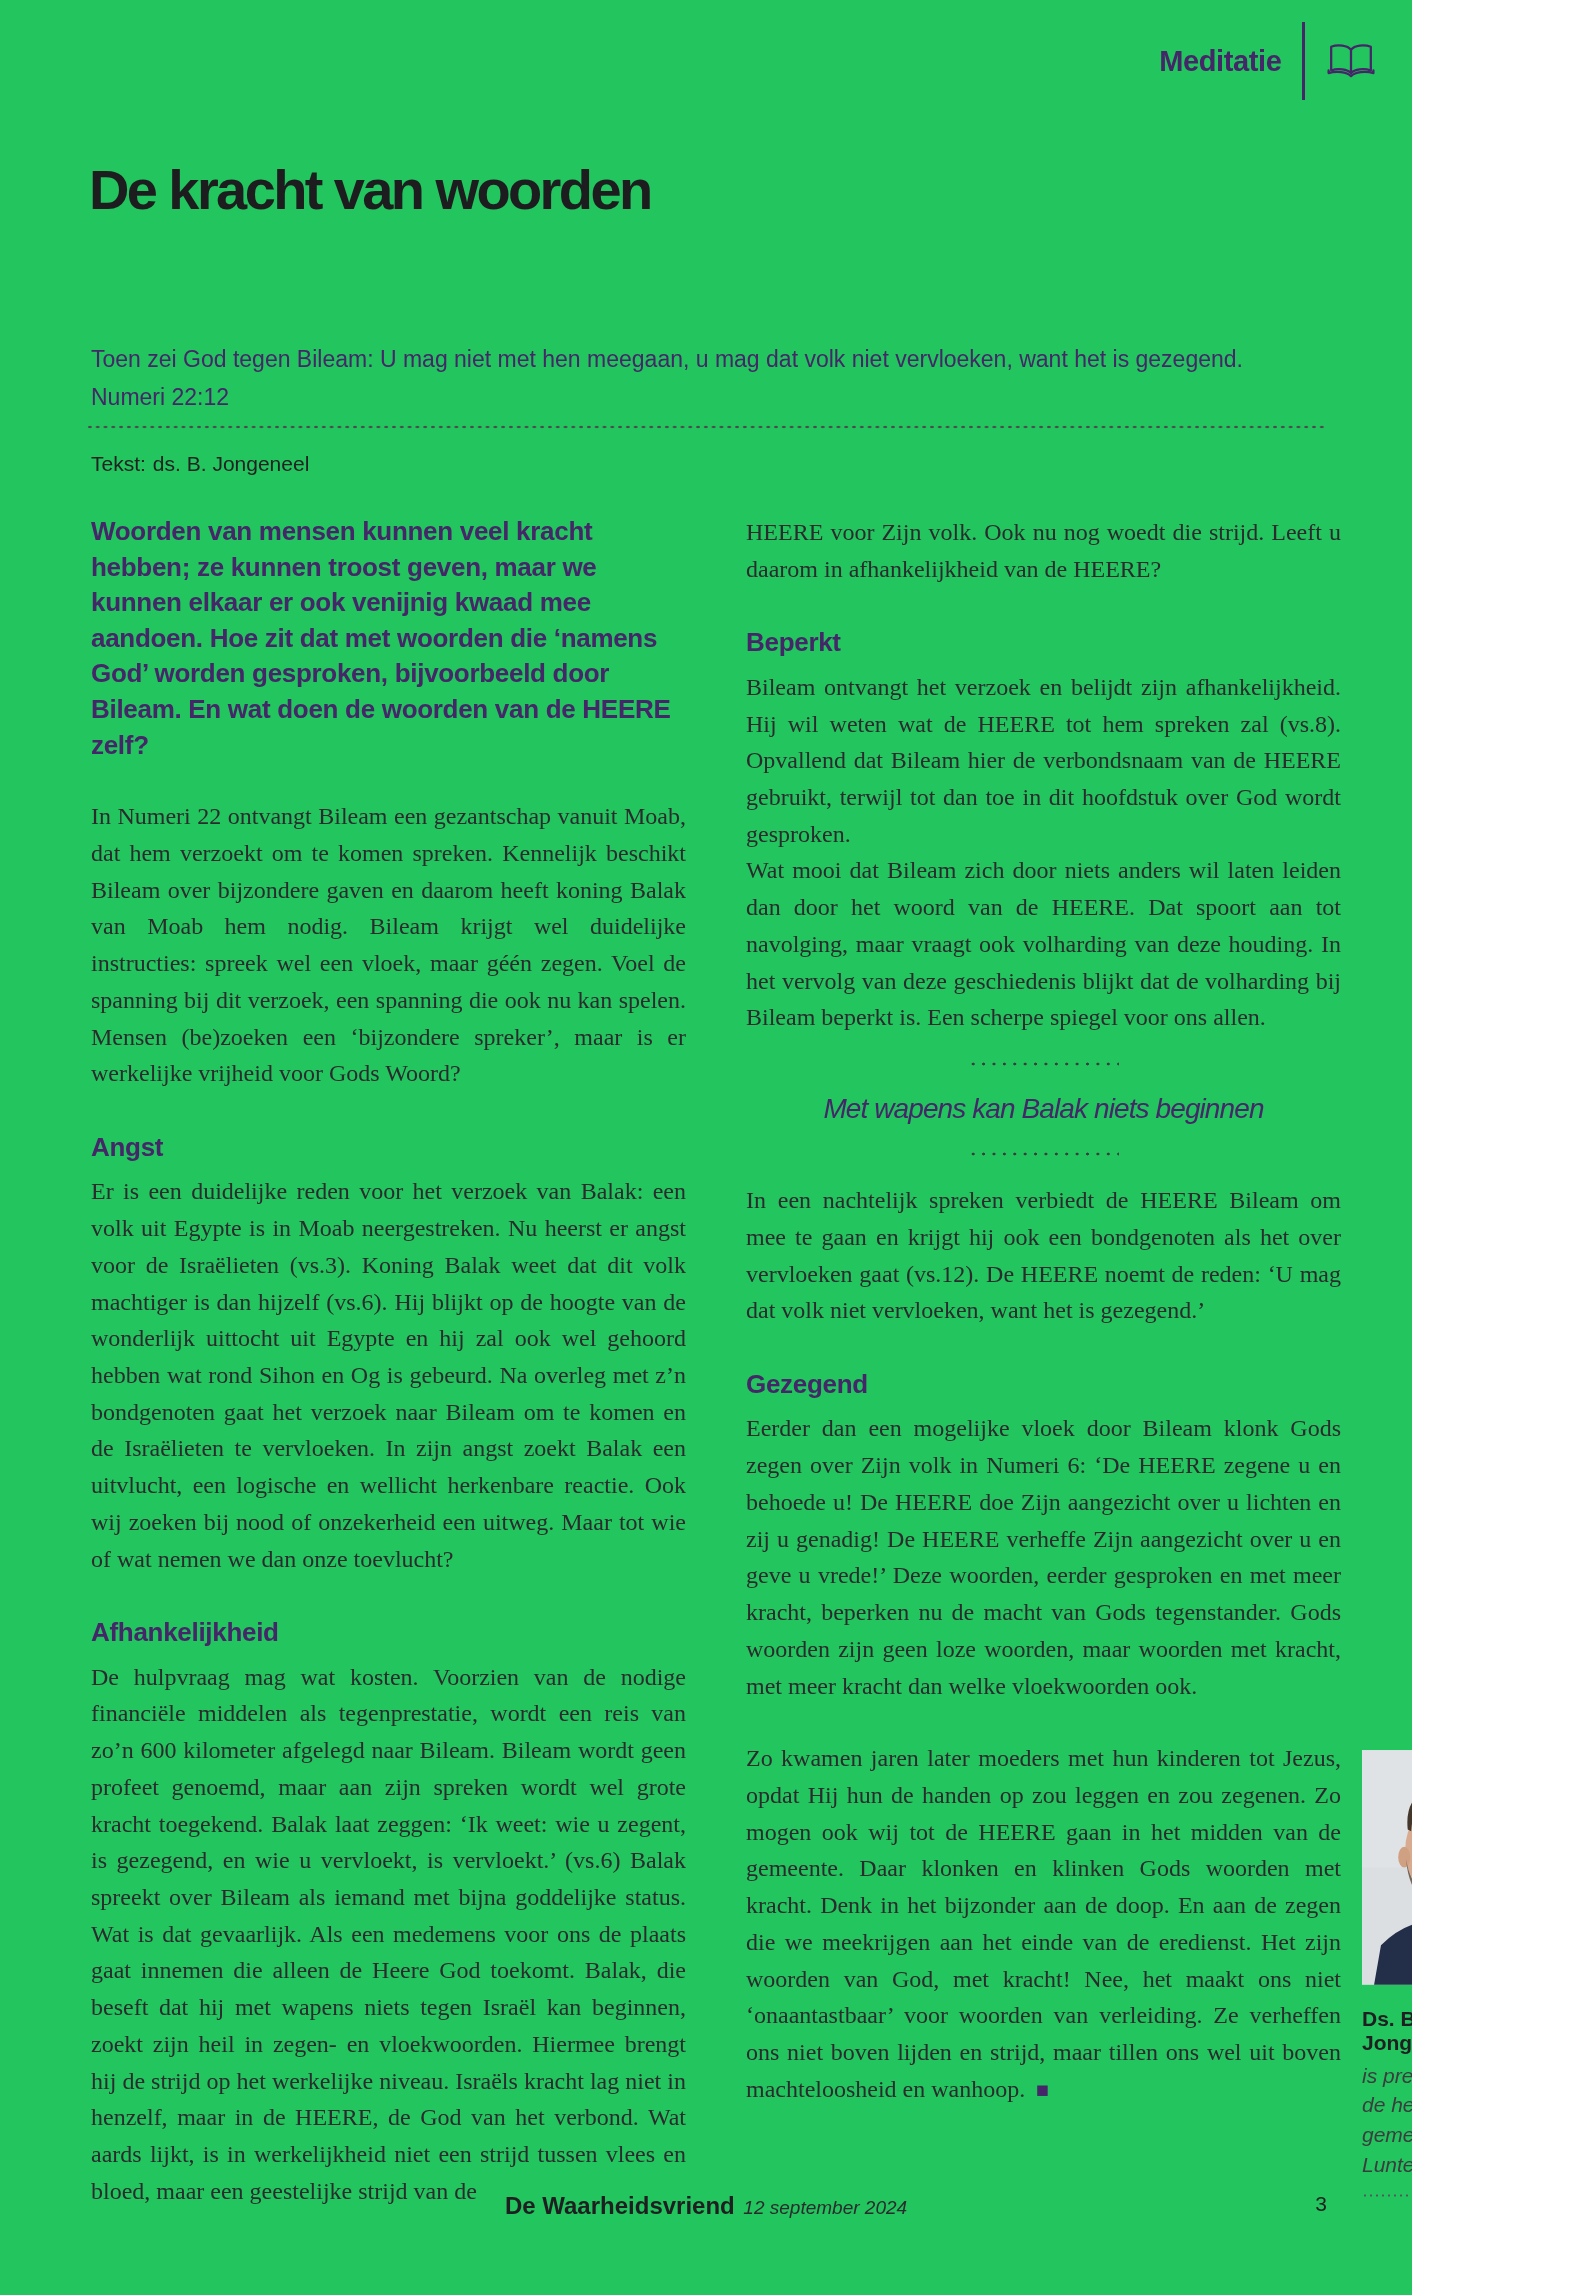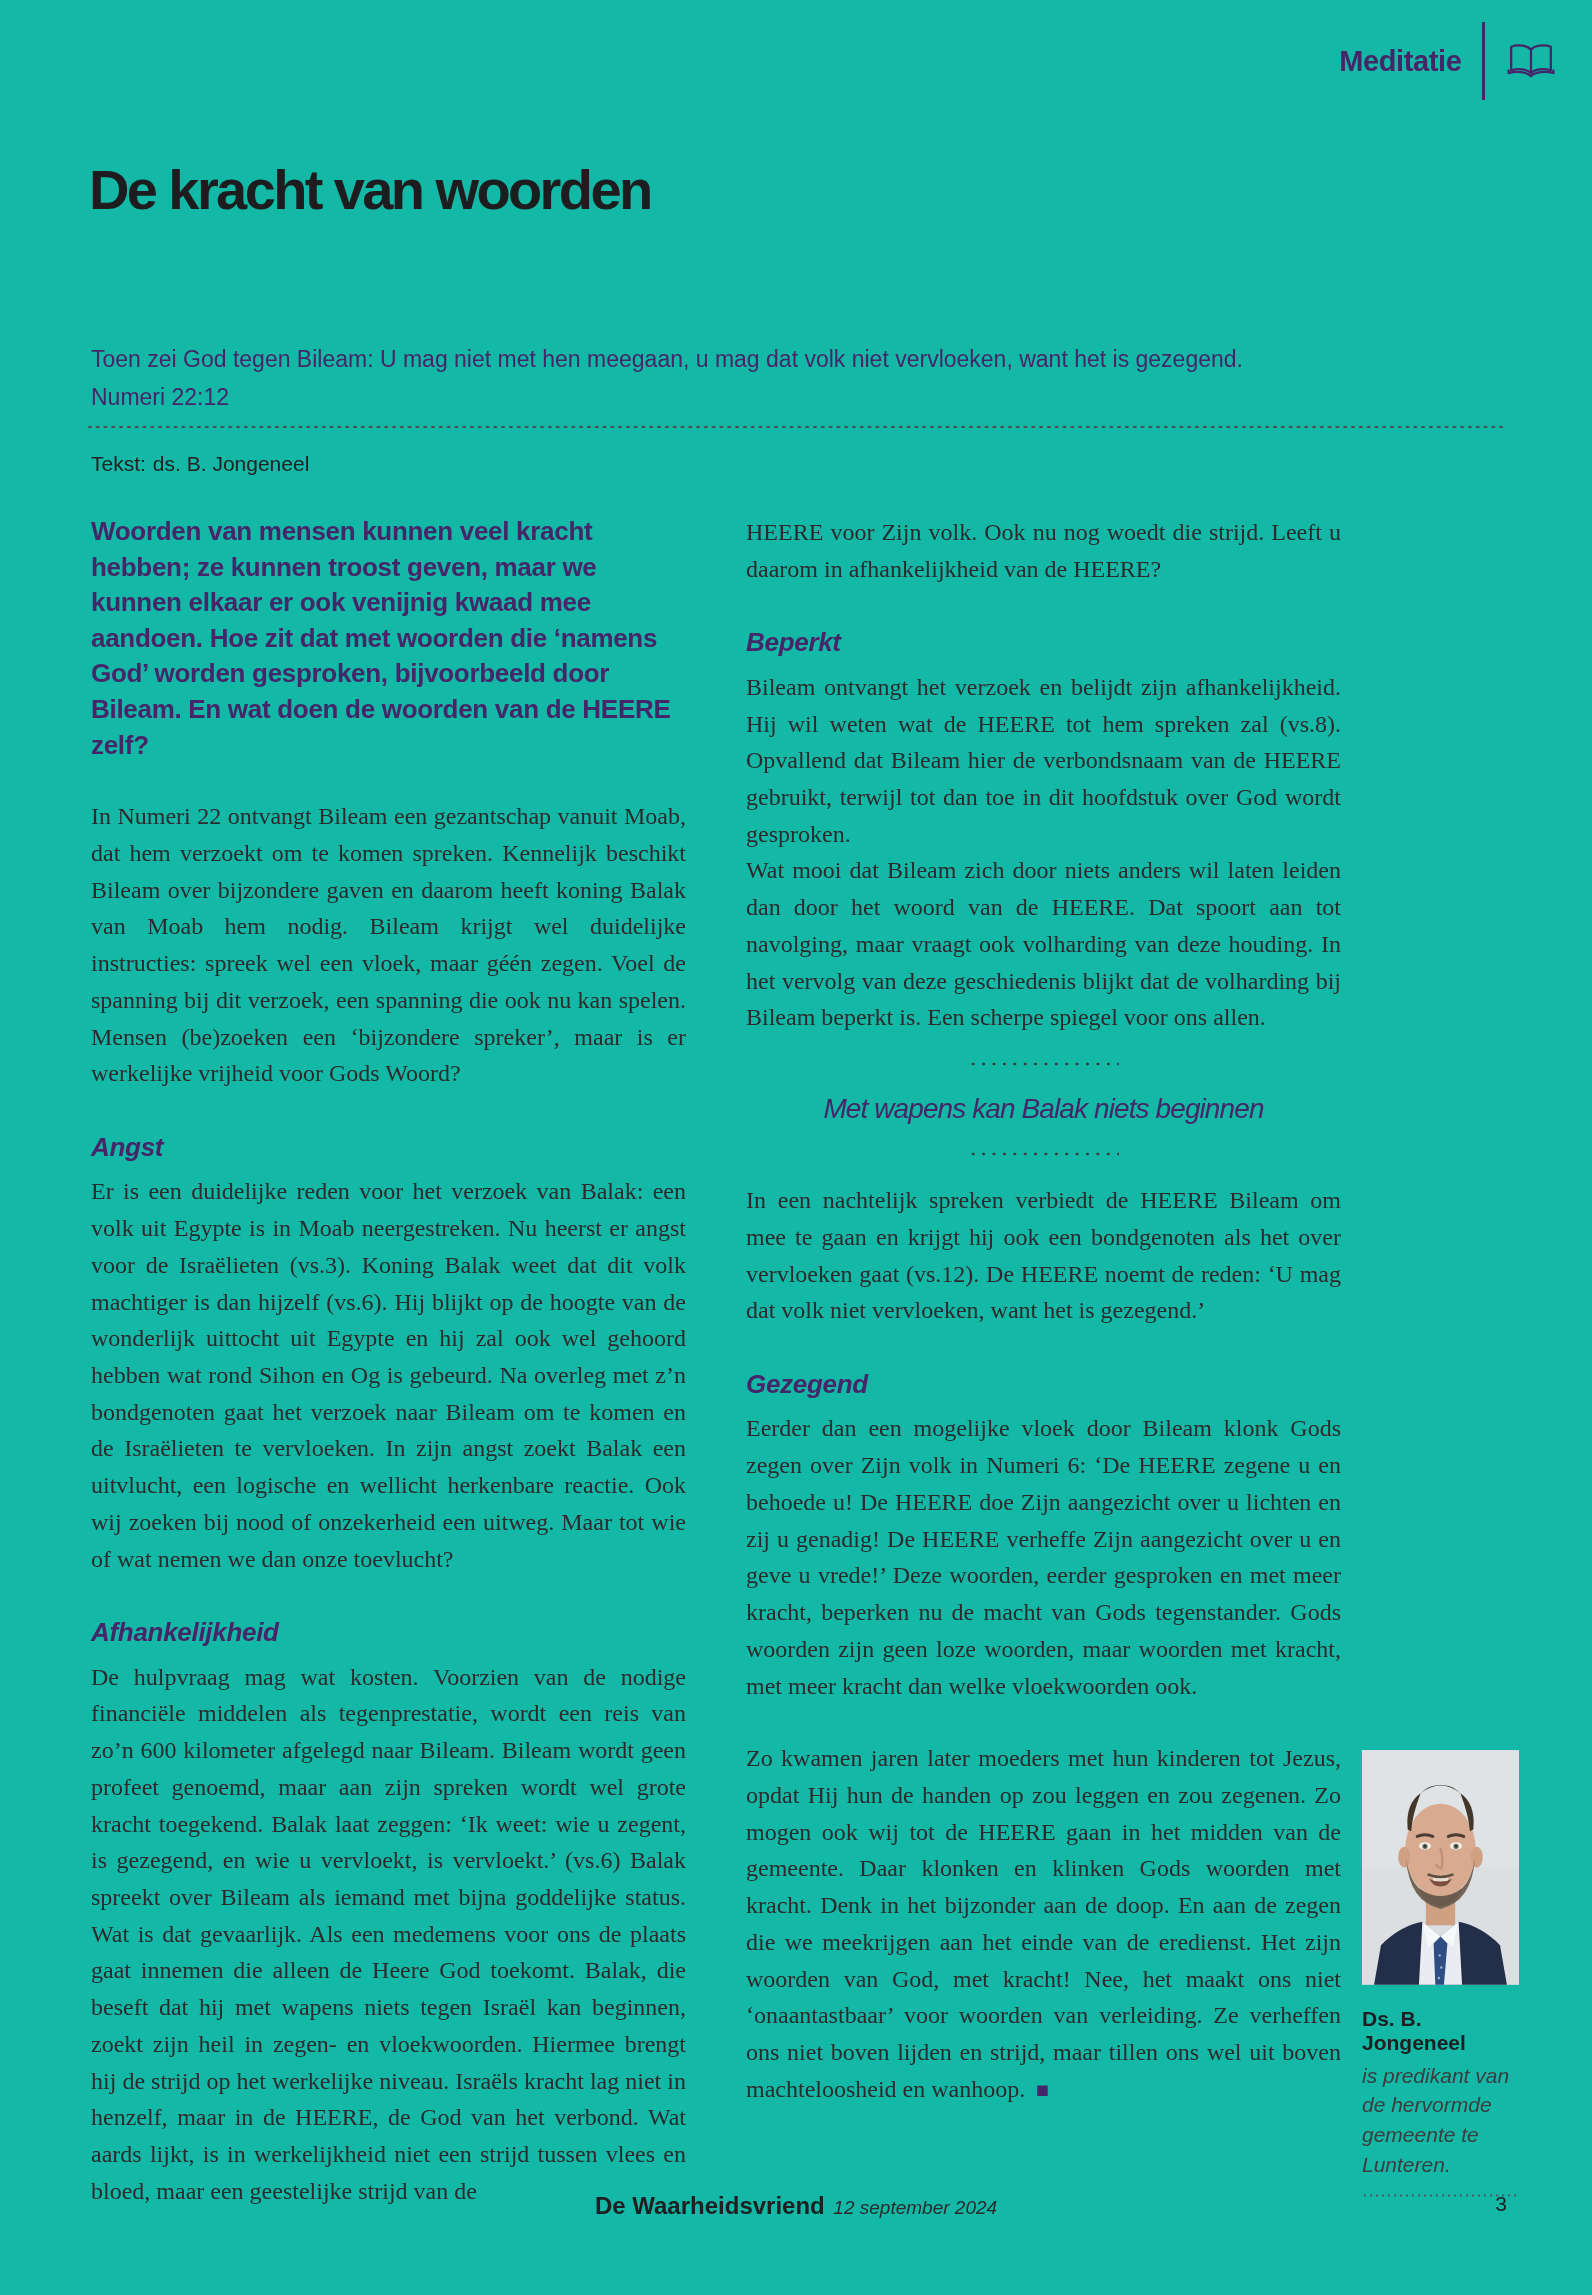--- a/index.html
+++ b/index.html
@@ -1,20 +1,20 @@
 <!DOCTYPE html>
 <html lang="nl" style="font-size:14px"><head>
 <meta charset="utf-8">
 <style>
   * { margin:0; padding:0; box-sizing:border-box; }
   html,body { background:#ffffff; }
   .page {
     position:relative;
-    width:1592px; height:2295px;
-    background:#14b8a6;
+    width:1412px; height:2295px;
+    background:#22c55e;
     overflow:hidden;
     font-family:"Liberation Serif", serif;
     color:#2b2b2d;
   }
 
   
   .header {
     position:absolute; top:22.4px; right:36px;
     display:flex; align-items:center; gap:21px;
   }
@@ -65,21 +65,21 @@
     font-weight:700; font-size:26px; line-height:1.37;
     color:#452668; margin-bottom:35px; letter-spacing:-0.3px;
   }
   .body-p {
     font-size:24px; line-height:1.53; text-align:justify;
     color:#2b2b2d;
   }
   .body-p + .body-p.spaced { margin-top:36px; }
   .sec-h {
     font-family:"Liberation Sans", sans-serif;
-    font-style:italic; font-weight:700; font-size:26px;
+    font-weight:700; font-size:26px;
     color:#452668; margin:40px 0 10.4px 0; letter-spacing:-0.3px;
   }
 
   
   .pullquote-wrap { margin:14px 0 8.6px 0; text-align:center; }
   .dots-small {
     width:151px; height:4.3px; margin:26px auto;
     background-image:radial-gradient(circle, #3c3c3e 1.5px, transparent 1.7px);
     background-size:10.4px 4.3px; background-repeat:repeat-x;
   }

